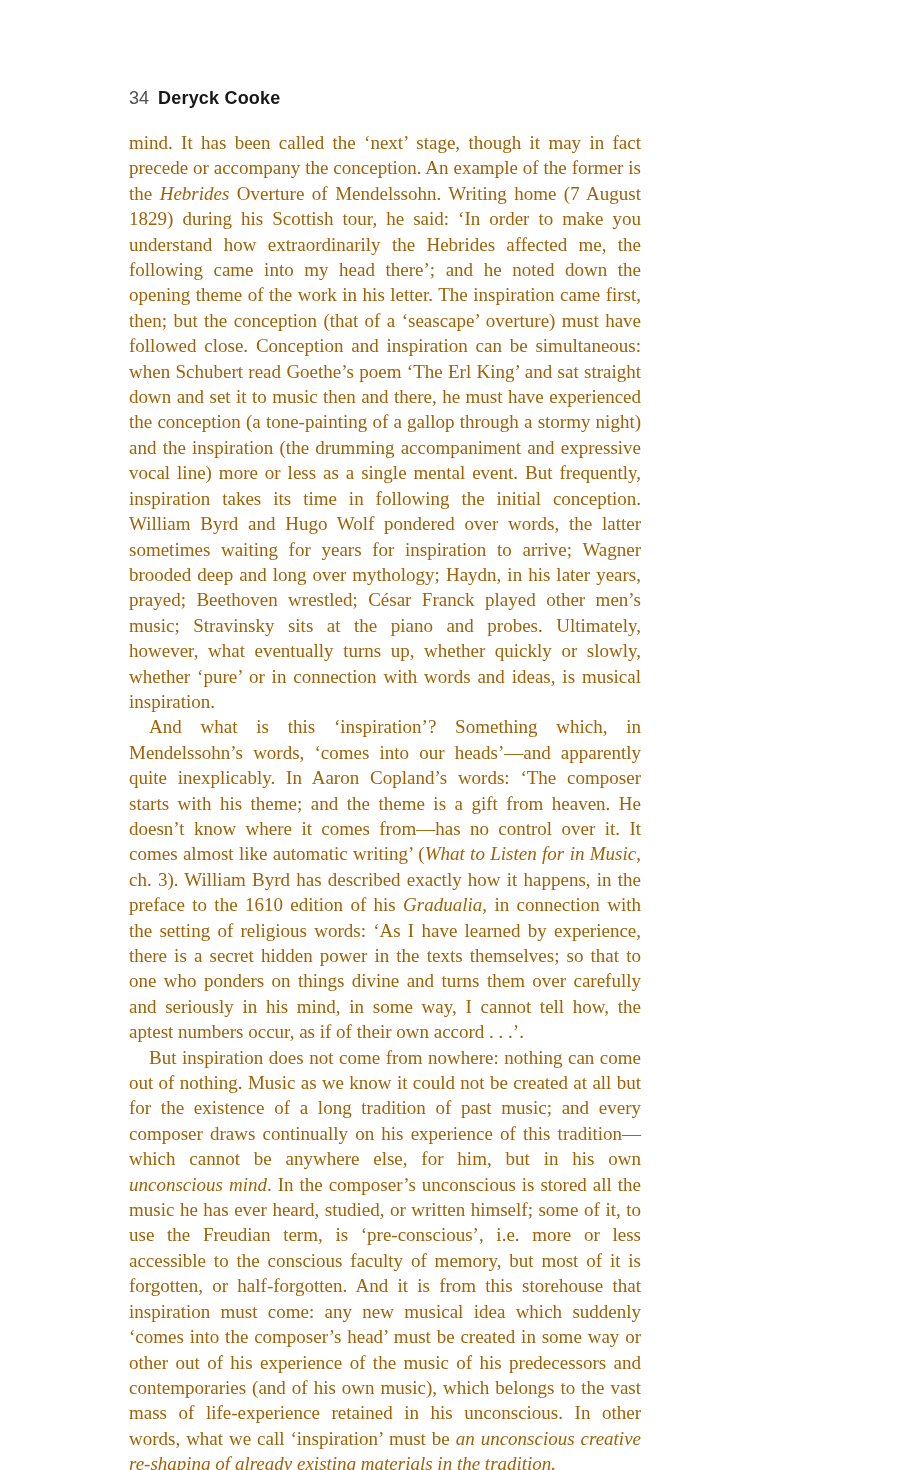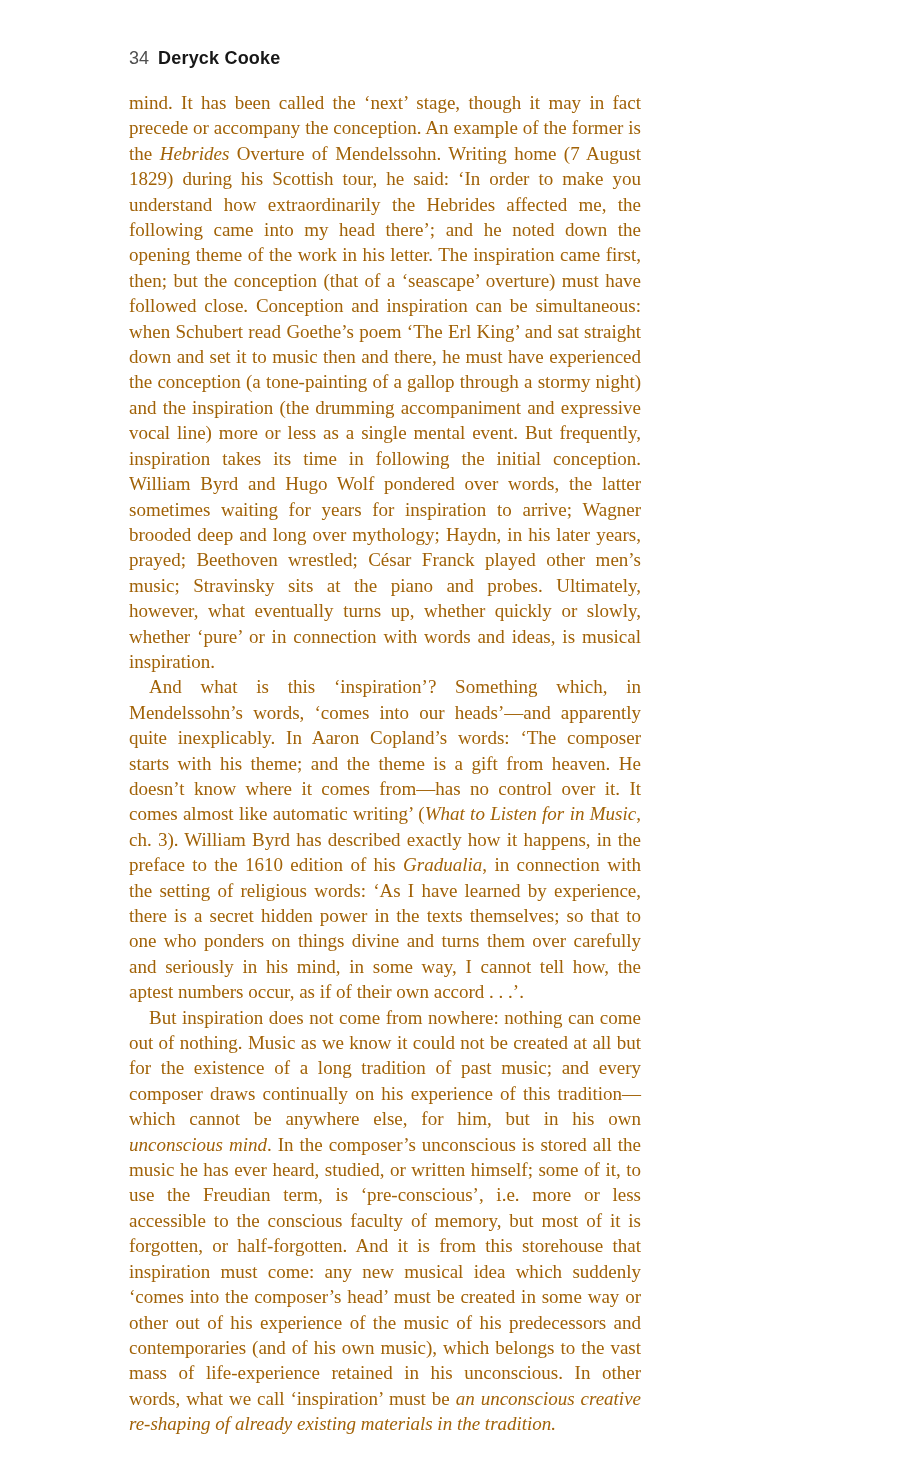--- a/index.html
+++ b/index.html
@@ -15,21 +15,21 @@
     color: #1b1b1b;
     -webkit-font-smoothing: antialiased;
   }
   .page {
     position: absolute;
     top: 0;
     left: 0;
     width: 748px;
     height: 1470px;
     box-sizing: border-box;
-    padding: 46px 107px 0 129px;
+    padding: 86px 107px 0 129px;
     background: #ffffff;
   }
   .running-head {
     font-family: "Liberation Sans", sans-serif;
     font-size: 18px;
     line-height: 24px;
     white-space: nowrap;
   }
   .page-number {
     font-weight: 400;

